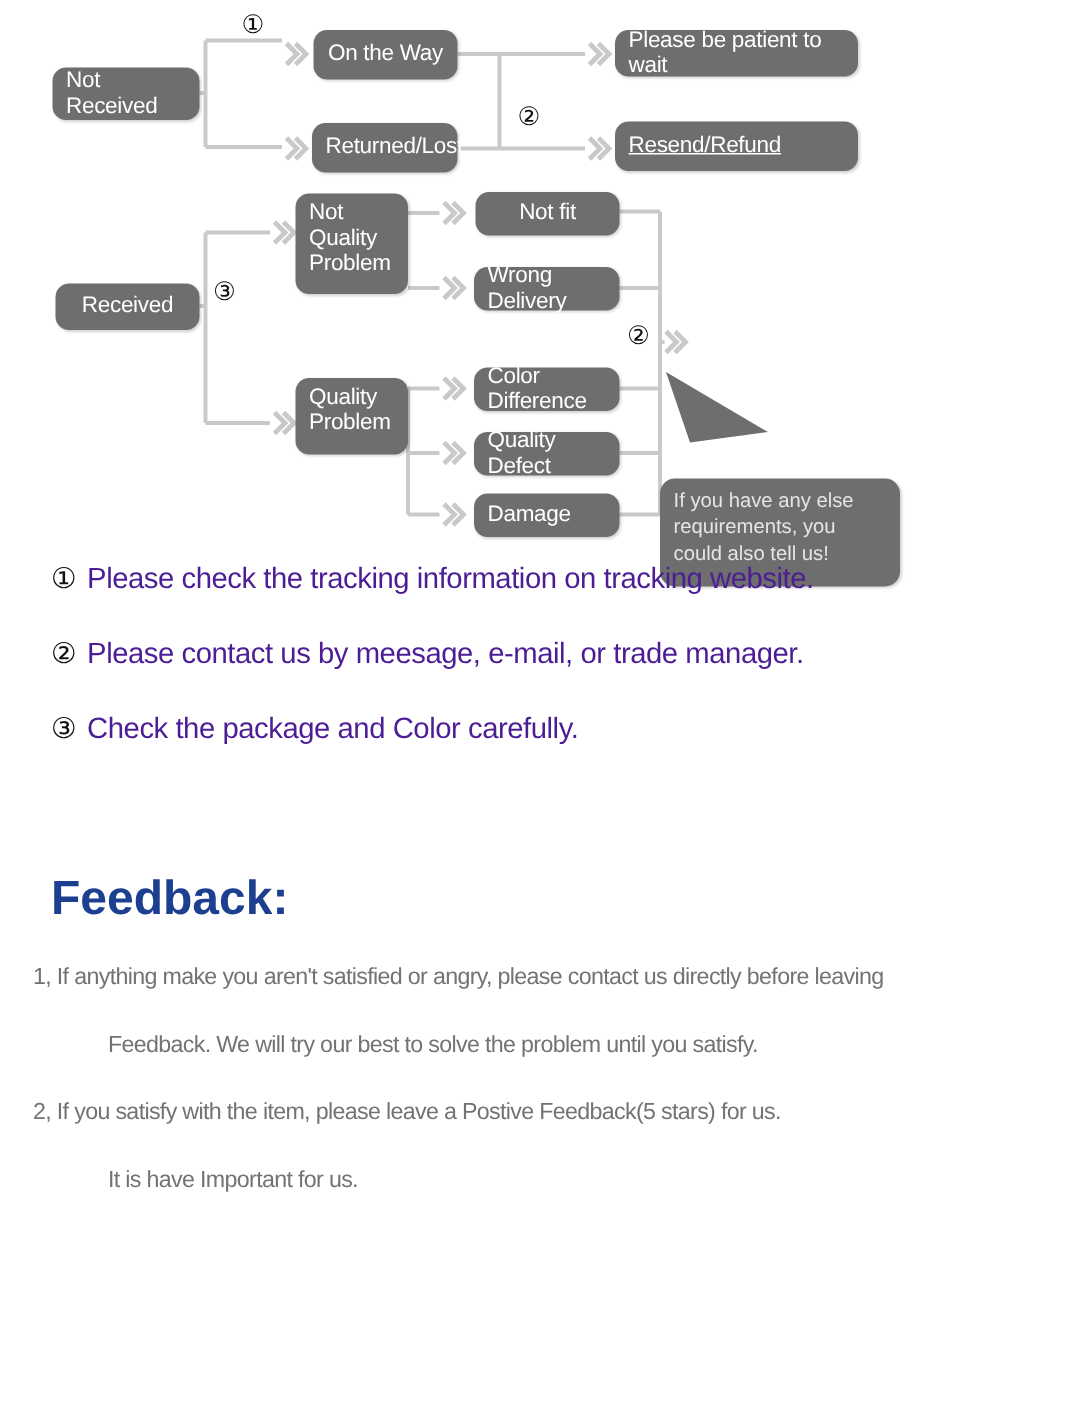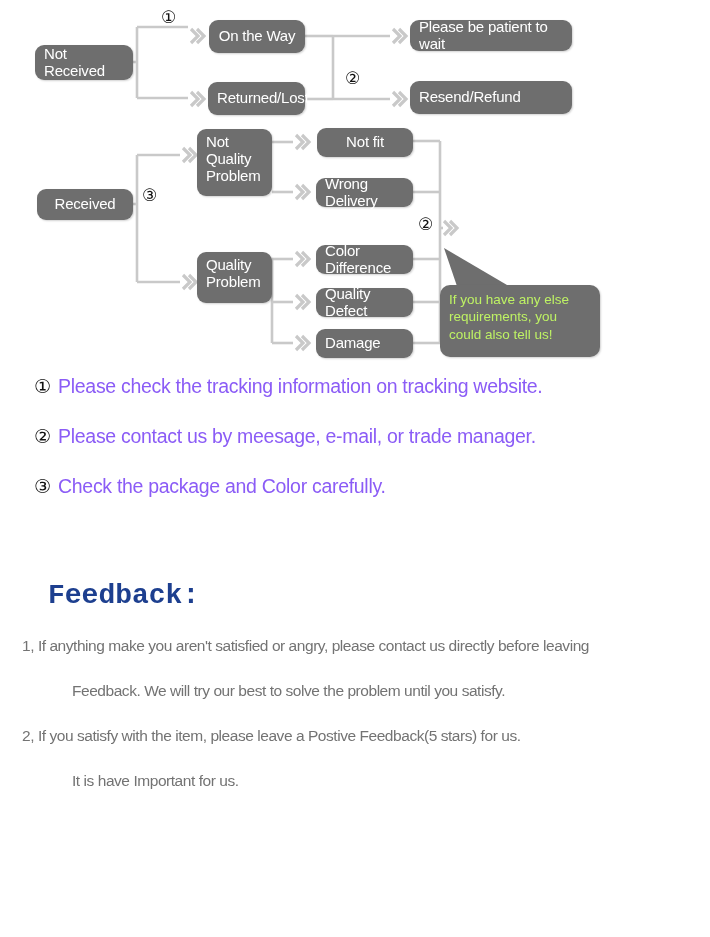--- a/index.html
+++ b/index.html
@@ -48,27 +48,28 @@
     position: absolute;
     font-family: "DejaVu Sans", sans-serif;
     font-size: 17px;
     color: #111111;
     line-height: 1;
   }
 
   .bubble {
     position: absolute;
     background: #6e6e6e;
-    color: #bef264;
+    color: #e5e5e5;
     border-radius: 10px;
     font-size: 13.5px;
     line-height: 1.28;
     padding: 6px 9px 6px 9px;
     box-sizing: border-box;
     box-shadow: 1px 1px 2px rgba(0,0,0,0.18);
+    margin-top: 34px;
   }
 
   
   #notes {
     position: absolute;
     left: 0;
     top: 375px;
     width: 710px;
   }
   .note-row {
@@ -80,38 +81,38 @@
   .note-num {
     font-family: "DejaVu Sans", sans-serif;
     font-size: 19px;
     color: #111111;
     margin-right: 7px;
     line-height: 1;
   }
   .note-text {
     font-family: "Liberation Sans", sans-serif;
     font-size: 19.5px;
-    color: #8b5cf6;
+    color: #4c1d95;
     letter-spacing: -0.3px;
     white-space: nowrap;
   }
 
   
   #feedback {
     position: absolute;
     left: 0;
     top: 580px;
     width: 710px;
   }
   .fb-title {
-    font-family: Liberation Mono, monospace;
+    font-family: Liberation Sans, sans-serif;
     font-weight: bold;
-    font-size: 28px;
+    font-size: 32px;
     color: #1d3f8f;
-    padding-left: 48px;
+    padding-left: 34px;
     margin: 0 0 12px 0;
     letter-spacing: 0px;
   }
   .fb-line {
     font-family: "Liberation Sans", sans-serif;
     font-size: 15.5px;
     color: #737373;
     letter-spacing: -0.45px;
     padding-left: 22px;
     height: 45px;
@@ -186,21 +187,21 @@
   </svg>
 
   <div class="node" style="left:35px; top:45px; width:98px; height:35px;">Not Received</div>
 
   <div class="node" style="left:209px; top:20px; width:96px; height:33px; justify-content:center;">On the Way</div>
 
   <div class="node" style="left:208px; top:82px; width:97px; height:33px;">Returned/Lost</div>
 
   <div class="node" style="left:410px; top:20px; width:162px; height:31px;">Please be patient to wait</div>
 
-  <div class="node" style="left:410px; top:81px; width:162px; height:33px;">Resend/Refund</div>
+  <div class="node" style="left:410px; top:81px; width:162px; height:33px;text-decoration:underline;">Resend/Refund</div>
 
   <div class="node" style="left:37px; top:189px; width:96px; height:31px; justify-content:center;">Received</div>
 
   <div class="node multi" style="left:197px; top:129px; width:75px; height:67px;">Not
 Quality
 Problem</div>
 
   <div class="node" style="left:317px; top:128px; width:96px; height:29px; justify-content:center;">Not fit</div>
 
   <div class="node" style="left:316px; top:178px; width:97px; height:29px;">Wrong Delivery</div>

